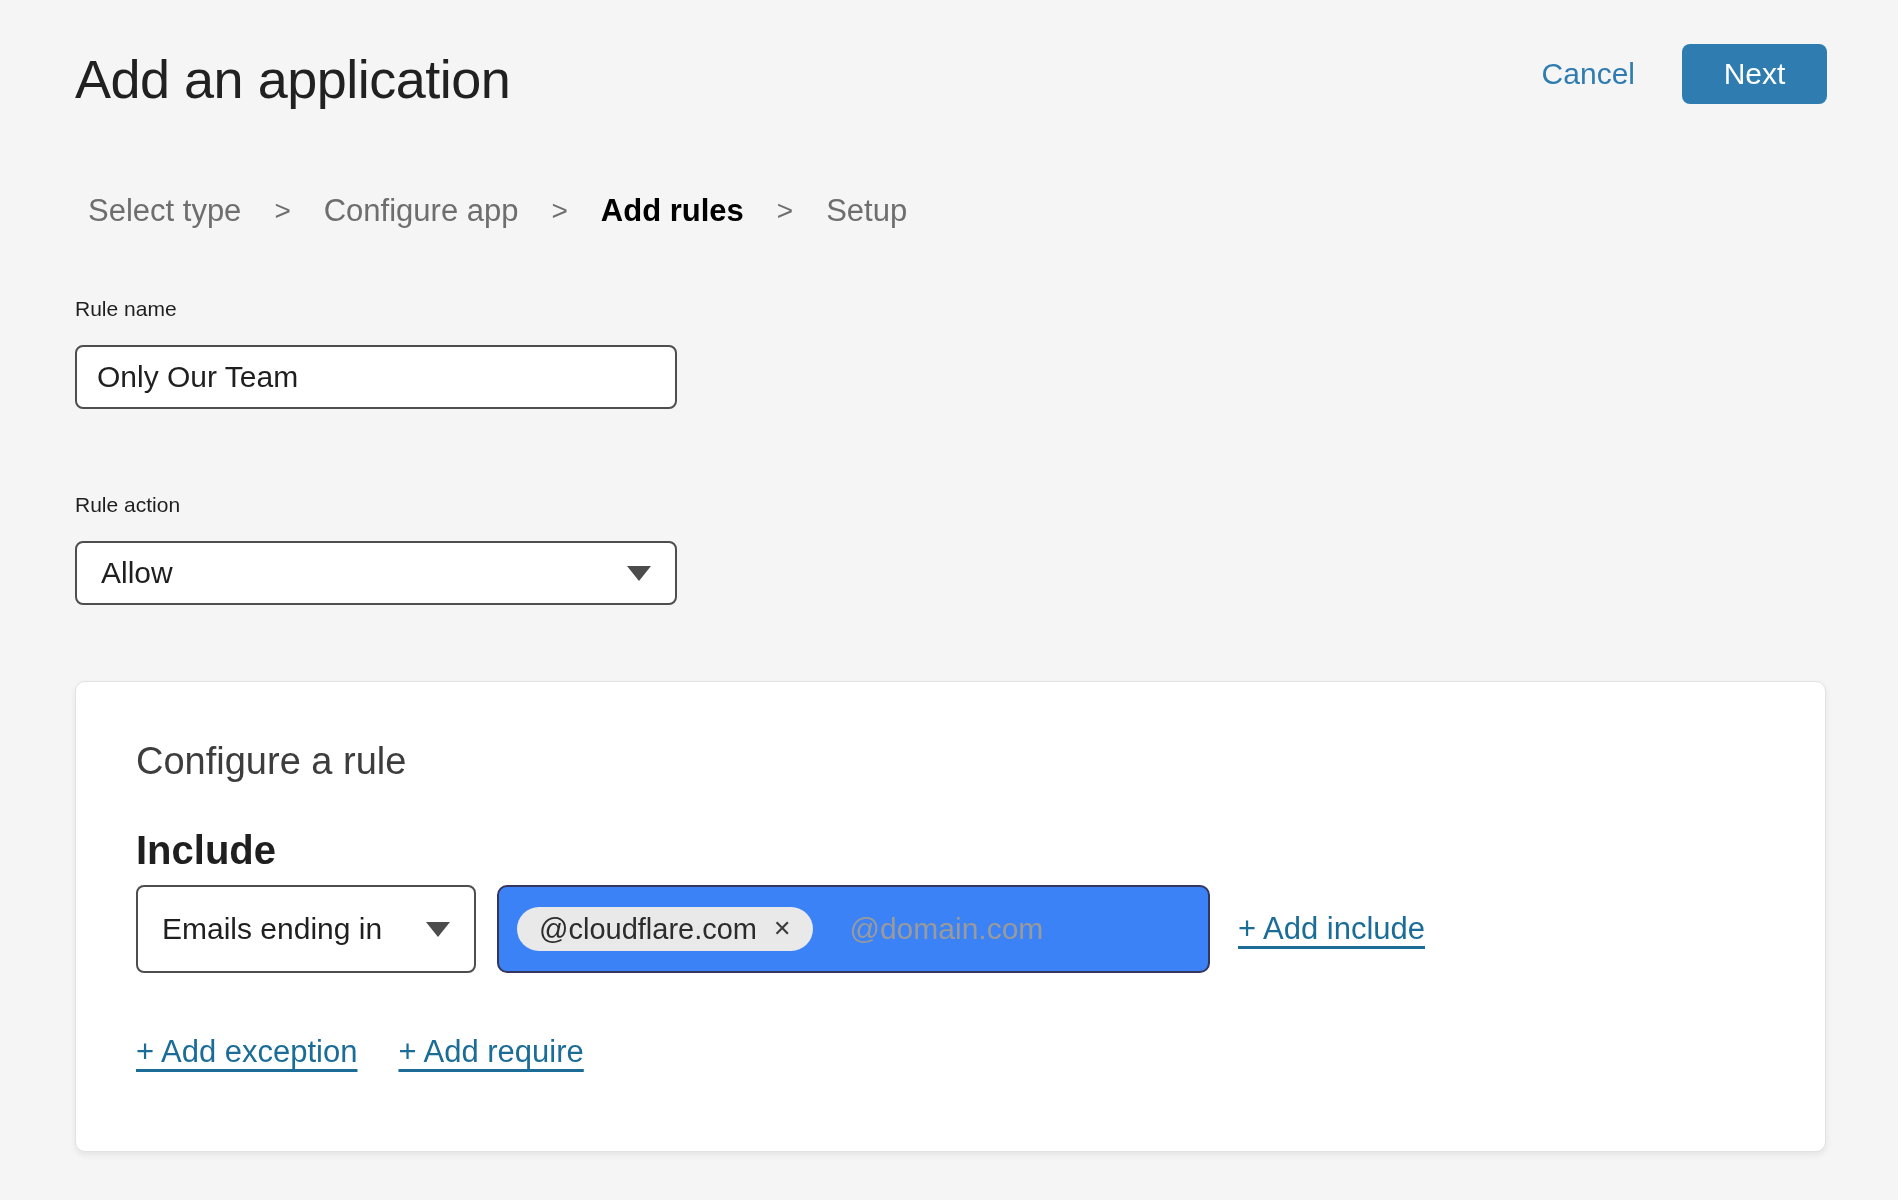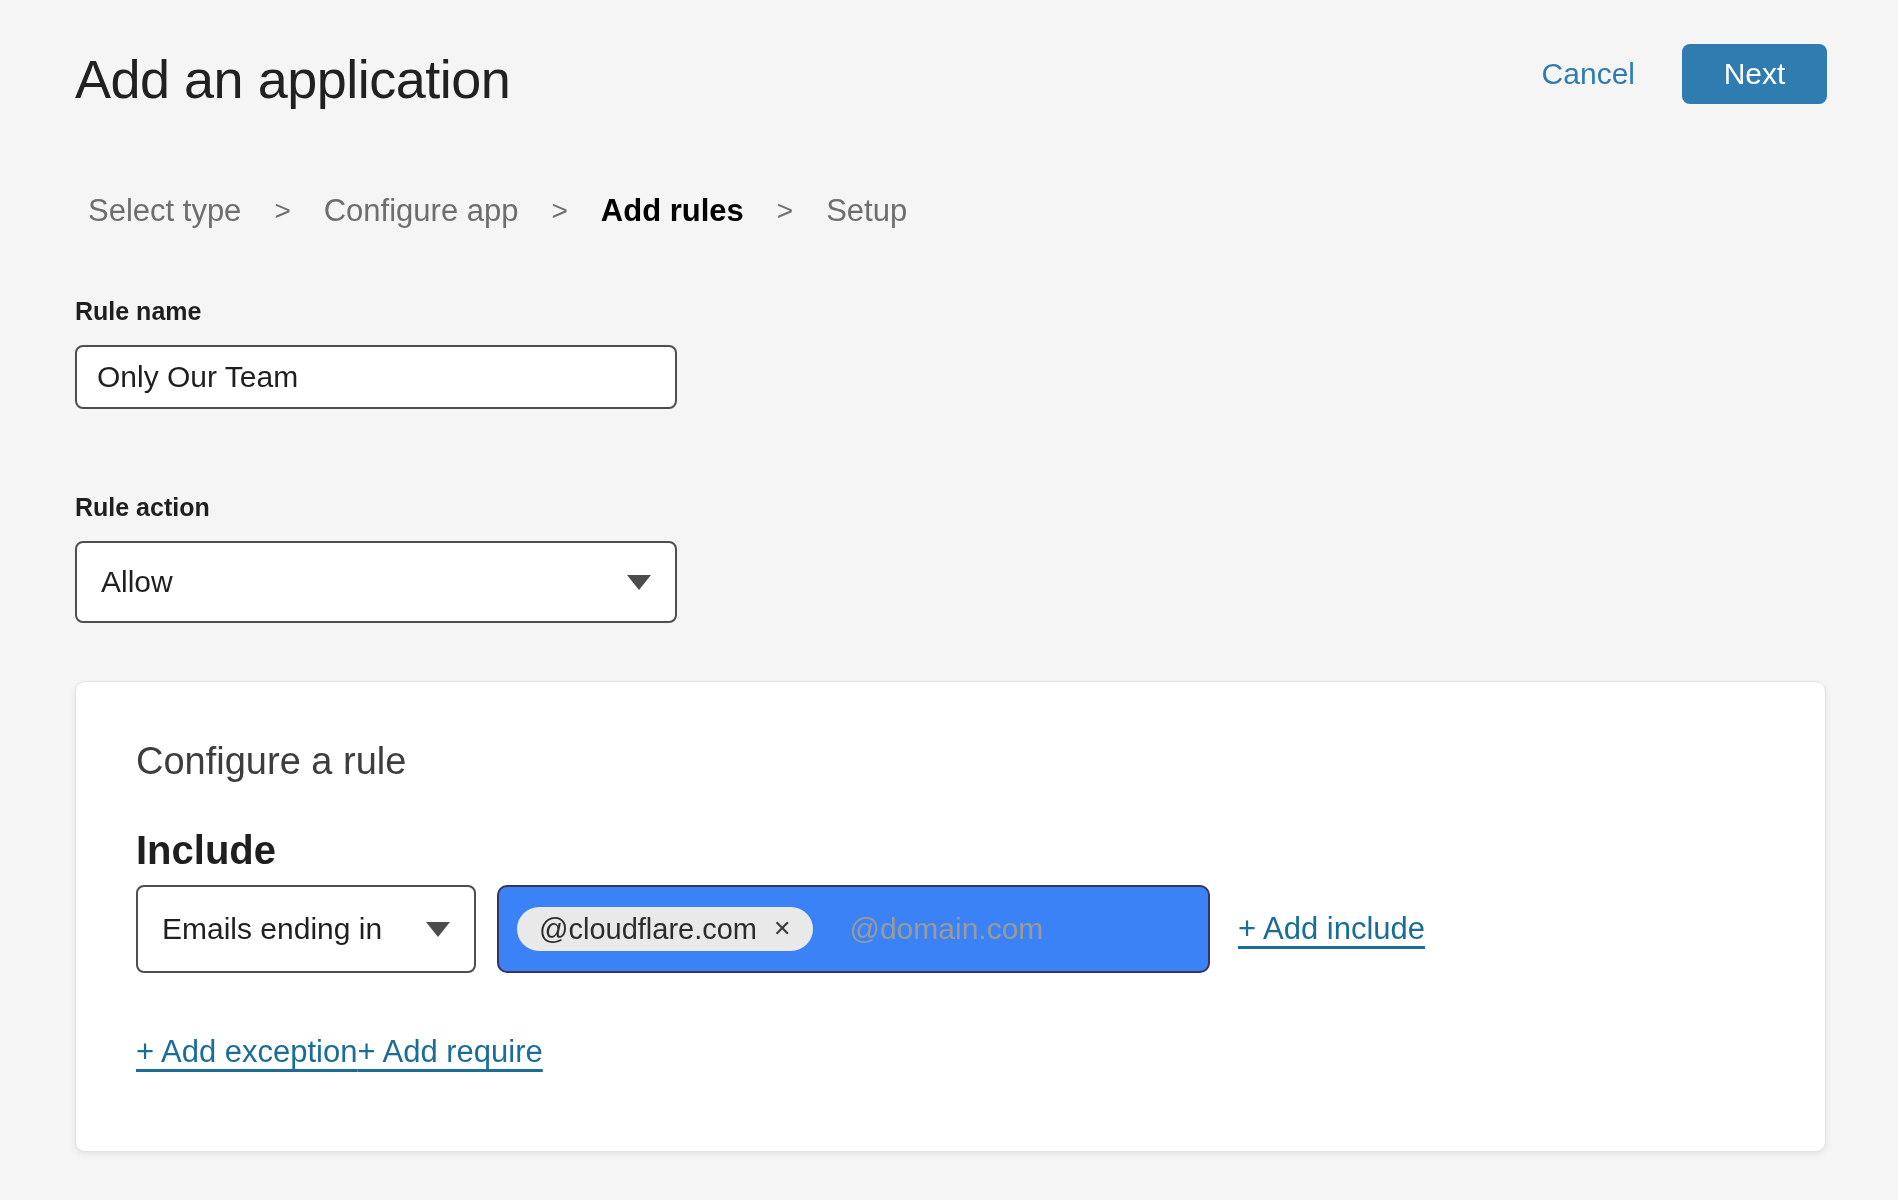--- a/index.html
+++ b/index.html
@@ -59,22 +59,22 @@
     font-size: 31px;
   }
   .crumb { color: #6e6e6e; cursor: pointer; }
   .crumb.active { color: #000000; font-weight: 700; cursor: default; }
   .crumb-sep { color: #6e6e6e; font-size: 28px; }
 
   
   .field-label {
     position: absolute;
     left: 75px;
-    font-size: 25px;
-    font-weight: 700;
+    font-size: 21px;
+    font-weight: 400;
     color: #1f1f1f;
     text-align: center;
   }
   .label-rule-name { top: 297px; }
   .label-rule-action { top: 493px; }
 
   .text-input {
     position: absolute;
     left: 75px;
     width: 602px;
@@ -97,21 +97,21 @@
     display: flex;
     align-items: center;
     justify-content: space-between;
     padding: 0 24px;
     font-size: 30px;
     color: #1f1f1f;
     cursor: pointer;
   }
   .select-rule-action {
     left: 75px; top: 541px;
-    width: 602px; height: 82px;
+    width: 602px; height: 64px;
   }
   .caret-down {
     width: 0; height: 0;
     border-left: 12px solid transparent;
     border-right: 12px solid transparent;
     border-top: 15px solid #4c4c4c;
     flex: none;
   }
 
   
@@ -202,20 +202,21 @@
     text-decoration: underline;
     text-underline-offset: 7px;
     cursor: pointer;
     white-space: nowrap;
   }
 
   .card-links {
     position: absolute;
     left: 60px; top: 352px;
     display: flex;
+    gap: 41px;
   }
   .card-link {
     font-size: 31px;
     color: #1b6d98;
     text-decoration: underline;
     text-underline-offset: 7px;
     cursor: pointer;
     white-space: nowrap;
   }
 </style>

